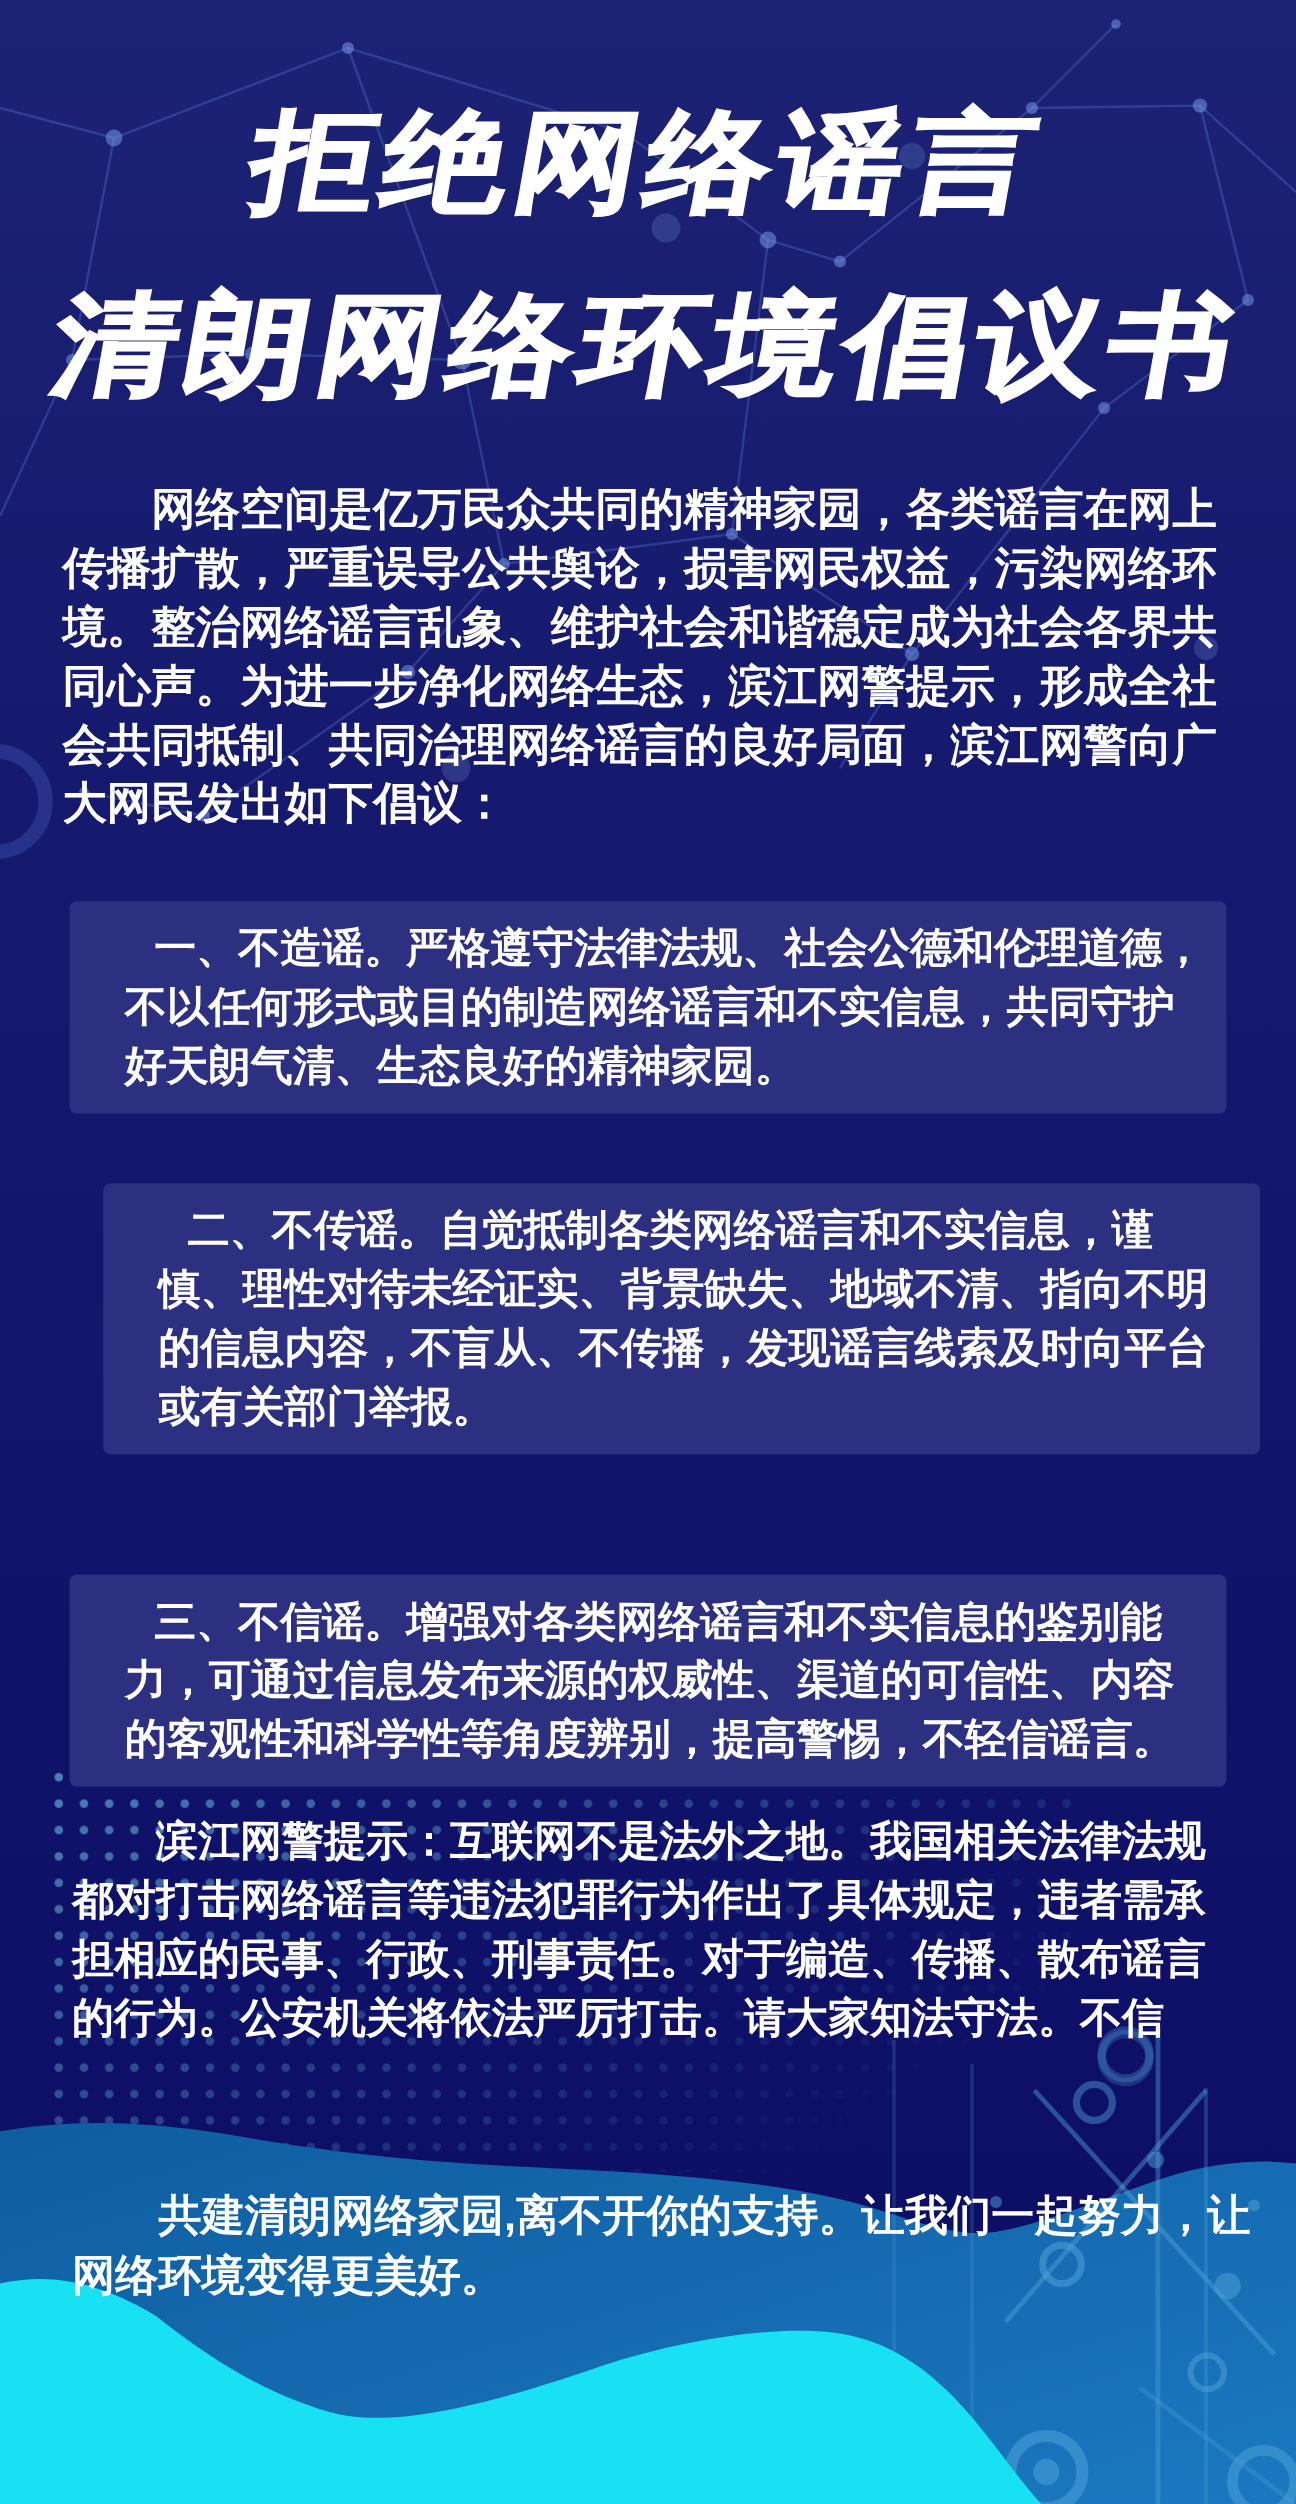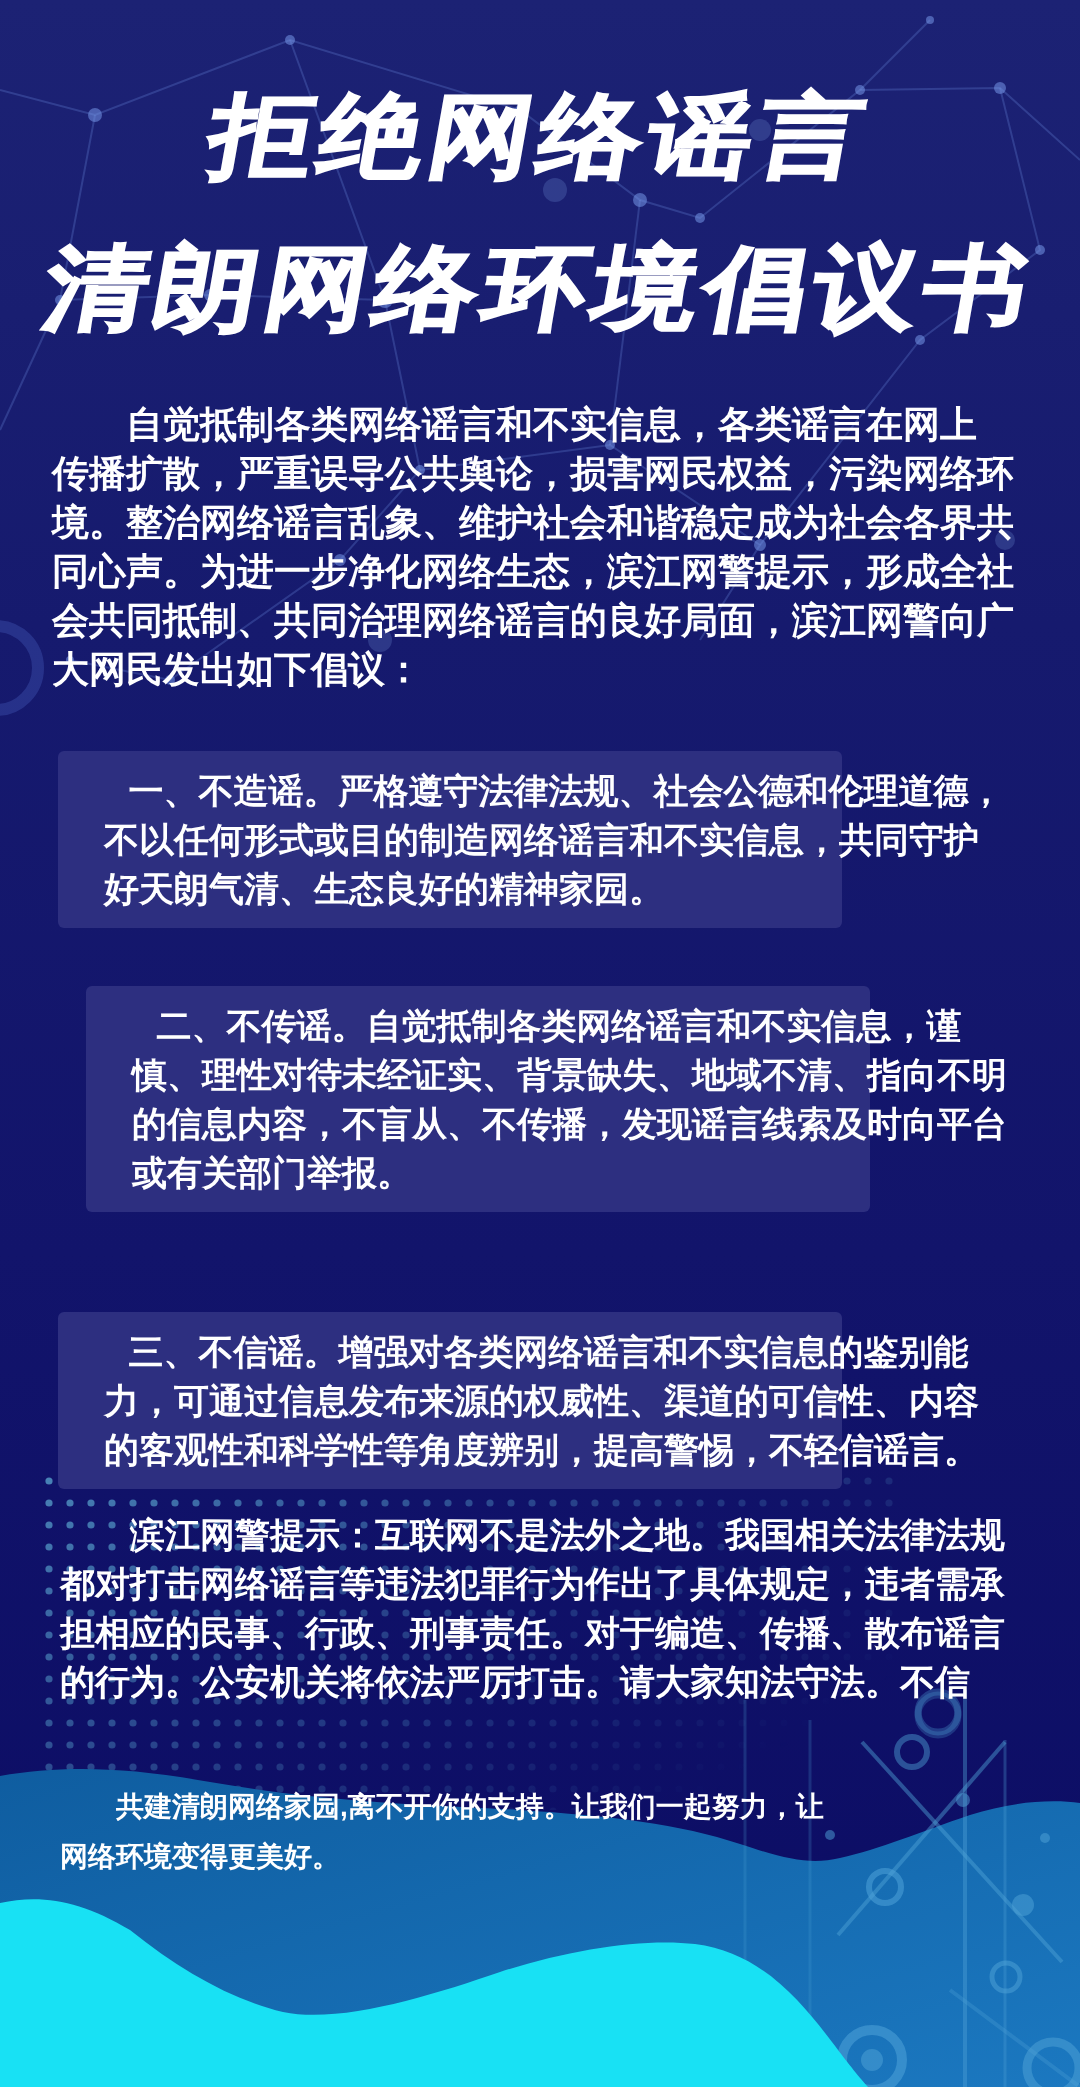--- a/index.html
+++ b/index.html
@@ -37,34 +37,34 @@
     transform:skewX(-10deg) scaleX(1.12);
     letter-spacing:6px;
   }
   .title-1{top:80px;}
   .title-2{top:232px;}
   .bodytext{position:absolute;font-weight:700;}
   .t-line{white-space:nowrap;}
   .intro{left:52px;top:400px;width:990px;font-size:37px;line-height:49px;}
   .intro .t-line:first-child{text-indent:2em;}
   .pledge-box{
-    position:absolute;left:58px;width:784px;
+    position:absolute;left:58px;width:964px;
     background:var(--box_bg,#2d2f80);
     border-radius:6px;
     box-sizing:border-box;
     padding:15px 24px 15px 46px;
     font-size:35px;line-height:49px;font-weight:700;
   }
   .pledge-box .t-line:first-child{text-indent:0.7em;}
   .box-1{top:751px;}
   .box-2{top:986px;margin-left:28px;}
   .box-3{top:1312px;}
   .notice{left:60px;top:1510px;width:990px;font-size:35px;line-height:49px;}
   .notice .t-line:first-child{text-indent:2em;}
-  .closing{left:60px;top:1782px;width:990px;font-size:28px;line-height:50px;}
+  .closing{left:60px;top:1821px;width:990px;font-size:36px;line-height:50px;}
   .closing .t-line:first-child{text-indent:2em;}
 </style>
 </head>
 <body>
 
 <div class="poster">
 
   <svg class="decor" viewBox="0 0 1080 2087" xmlns="http://www.w3.org/2000/svg" aria-hidden="true">
     <defs>
       <linearGradient id="gradMed" x1="0" y1="0" x2="1" y2="1">
@@ -174,21 +174,21 @@
   </svg>
 
   <div class="title title-1">
     <span class="slant">拒绝网络谣言</span>
   </div>
   <div class="title title-2">
     <span class="slant">清朗网络环境倡议书</span>
   </div>
 
   <div class="bodytext intro">
-      <div class="t-line">自觉抵制各类网络谣言和不实信息，各类谣言在网上</div>
+      <div class="t-line">网络空间是亿万民众共同的精神家园，各类谣言在网上</div>
       <div class="t-line">传播扩散，严重误导公共舆论，损害网民权益，污染网络环</div>
       <div class="t-line">境。整治网络谣言乱象、维护社会和谐稳定成为社会各界共</div>
       <div class="t-line">同心声。为进一步净化网络生态，滨江网警提示，形成全社</div>
       <div class="t-line">会共同抵制、共同治理网络谣言的良好局面，滨江网警向广</div>
       <div class="t-line">大网民发出如下倡议：</div>
     </div>
 
   <div class="pledge-box box-1">
       <div class="t-line">一、不造谣。严格遵守法律法规、社会公德和伦理道德，</div>
       <div class="t-line">不以任何形式或目的制造网络谣言和不实信息，共同守护</div>

